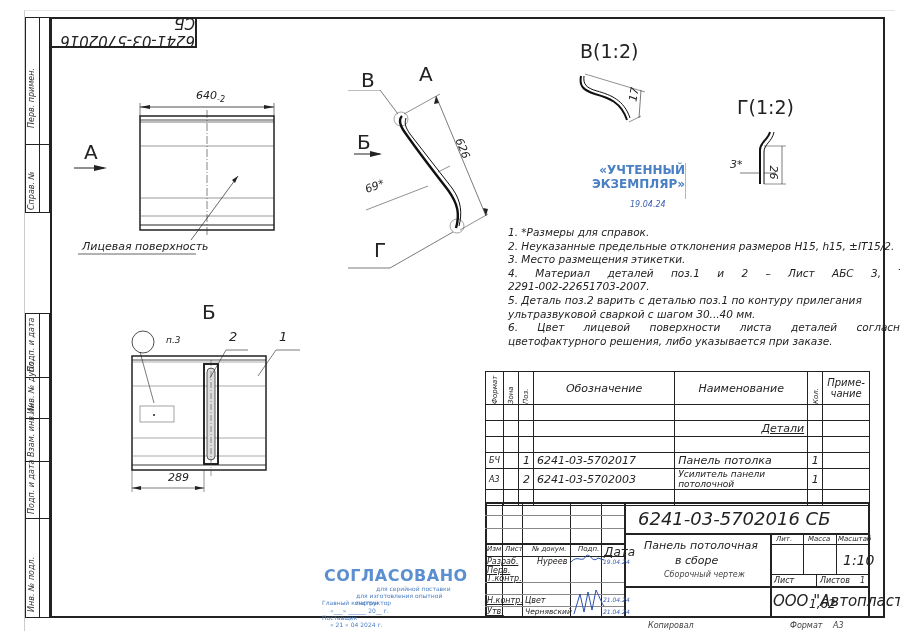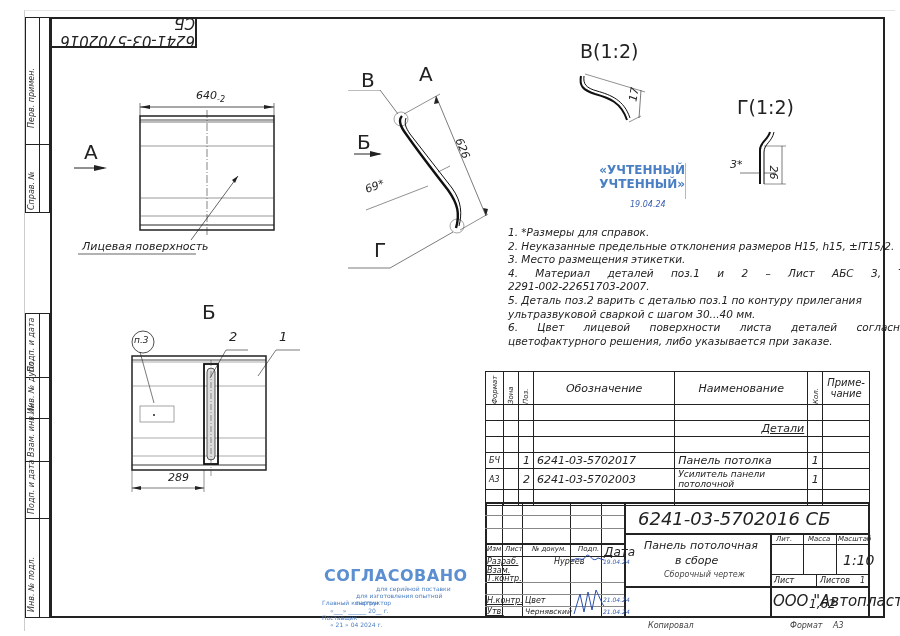--- a/index.html
+++ b/index.html
@@ -128,21 +128,21 @@
   <line x1="44" y1="45" x2="56" y2="45" stroke="#222" stroke-width="0.6"></line>
   <line x1="44" y1="18" x2="66" y2="18" stroke="#222" stroke-width="0.5"></line>
   <line x1="44" y1="56" x2="66" y2="56" stroke="#222" stroke-width="0.5"></line>
   <line x1="62" y1="18" x2="62" y2="56" stroke="#222" stroke-width="0.6"></line>
 </svg>
 <div class="dim" style="left:730px;top:158px;">3*</div>
 <div class="dim" style="left:766px;top:166px;transform:rotate(90deg);">26</div>
 
 <div class="abs" style="left:590px;top:163px;width:95px;height:36px;border-right:1px solid #9fbde0;">
   <div style="color:#4a7fc4;font-weight:bold;font-size:12px;line-height:14px;text-align:right;">«УЧТЕННЫЙ</div>
-  <div style="color:#4a7fc4;font-weight:bold;font-size:12px;line-height:14px;text-align:right;">УЧТЕННЫЙ»</div>
+  <div style="color:#4a7fc4;font-weight:bold;font-size:12px;line-height:14px;text-align:right;">ЭКЗЕМПЛЯР»</div>
 </div>
 <div class="abs it" style="left:630px;top:200px;font-size:8px;color:#3a5fb0;">19.04.24</div>
 
 <div class="notes">
   <div>1. *Размеры для справок.</div>
   <div>2. Неуказанные предельные отклонения размеров Н15, h15, ±IT15/2.</div>
   <div>3. Место размещения этикетки.</div>
   <div style="word-spacing:14px;">4. Материал деталей поз.1 и 2 – Лист АБС 3, ТУ</div>
   <div>2291-002-22651703-2007.</div>
   <div>5. Деталь поз.2 варить с деталью поз.1 по контуру прилегания</div>
@@ -170,21 +170,21 @@
   <line x1="84" y1="52" x2="100" y2="24" stroke="#222" stroke-width="0.6"></line>
   <line x1="100" y1="24" x2="122" y2="24" stroke="#222" stroke-width="0.6"></line>
   <line x1="132" y1="50" x2="150" y2="24" stroke="#222" stroke-width="0.6"></line>
   <line x1="150" y1="24" x2="174" y2="24" stroke="#222" stroke-width="0.6"></line>
   <line x1="6" y1="144" x2="6" y2="166" stroke="#222" stroke-width="0.5"></line>
   <line x1="78" y1="144" x2="78" y2="166" stroke="#222" stroke-width="0.5"></line>
   <line x1="6" y1="162" x2="78" y2="162" stroke="#222" stroke-width="0.6"></line>
   <polygon points="6,162 15,160 15,164" fill="#222"></polygon>
   <polygon points="78,162 69,160 69,164" fill="#222"></polygon>
 </svg>
-<div class="abs it" style="left:134px;top:335px;font-size:9px;">п.3</div>
+<div class="abs it" style="left:134px;top:335px;font-size:9px;padding-left:32px;">п.3</div>
 <div class="abs it" style="left:229px;top:329px;font-size:13px;">2</div>
 <div class="abs it" style="left:279px;top:329px;font-size:13px;">1</div>
 <div class="dim" style="left:168px;top:471px;">289</div>
 
 <table class="spec" style="left:485px;top:371px;width:385px;">
   <tbody>
       <tr style="height:33px;">
     <td style="width:9px;font-size:7px;writing-mode:vertical-rl;transform:rotate(180deg);">Формат</td>
     <td style="width:9px;font-size:7px;writing-mode:vertical-rl;transform:rotate(180deg);">Зона</td>
     <td style="width:9px;font-size:7px;writing-mode:vertical-rl;transform:rotate(180deg);">Поз.</td>
@@ -288,23 +288,23 @@
 <div class="tbtext" style="left:860px;top:576px;font-size:8px;">1</div>
 <div class="tbtext" style="left:773px;top:592px;font-size:15px;">ООО "Автопласт"</div>
 
 <div class="tbtext" style="left:487px;top:545px;font-size:7px;">Изм</div>
 <div class="tbtext" style="left:505px;top:545px;font-size:7px;">Лист</div>
 <div class="tbtext" style="left:532px;top:545px;font-size:7px;">№ докум.</div>
 <div class="tbtext" style="left:578px;top:545px;font-size:7px;">Подп.</div>
 <div class="tbtext" style="left:604px;top:545px;font-size:12px;">Дата</div>
 
 <div class="tbtext" style="left:487px;top:557px;font-size:8px;text-decoration:underline;">Разраб.</div>
-<div class="tbtext" style="left:542px;top:557px;font-size:8px;padding-left:12px;">Нуреев</div>
+<div class="tbtext" style="left:525px;top:557px;font-size:8px;padding-left:12px;">Нуреев</div>
 <div class="tbtext" style="left:603px;top:558px;font-size:6px;color:#3a5fb0;">19.04.24</div>
-<div class="tbtext" style="left:487px;top:566px;font-size:8px;text-decoration:underline;">Взам.</div>
+<div class="tbtext" style="left:487px;top:566px;font-size:8px;text-decoration:underline;">Перв.</div>
 <div class="tbtext" style="left:487px;top:574px;font-size:8px;text-decoration:underline;">Т.контр.</div>
 <div class="tbtext" style="left:487px;top:596px;font-size:8px;text-decoration:underline;">Н.контр.</div>
 <div class="tbtext" style="left:525px;top:596px;font-size:8px;">Цвет</div>
 <div class="tbtext" style="left:603px;top:596px;font-size:6px;color:#3a5fb0;">21.04.24</div>
 <div class="tbtext" style="left:487px;top:607px;font-size:8px;text-decoration:underline;">Утв.</div>
 <div class="tbtext" style="left:525px;top:607px;font-size:7.5px;">Чернявский</div>
 <div class="tbtext" style="left:603px;top:608px;font-size:6px;color:#3a5fb0;">21.04.24</div>
 
 <svg class="abs" style="left:568px;top:550px;" width="40" height="18">
   <path d="M3,12 C10,4 14,14 18,6 C22,2 24,14 30,8 L36,10" fill="none" stroke="#2a4fb0" stroke-width="1"></path>

